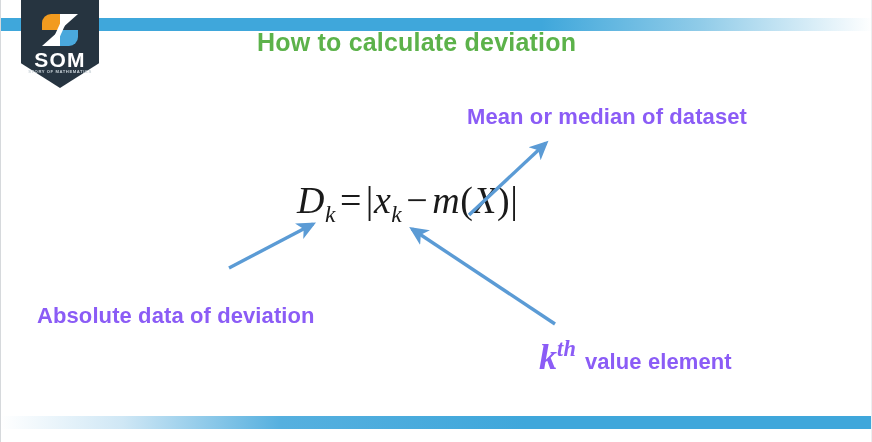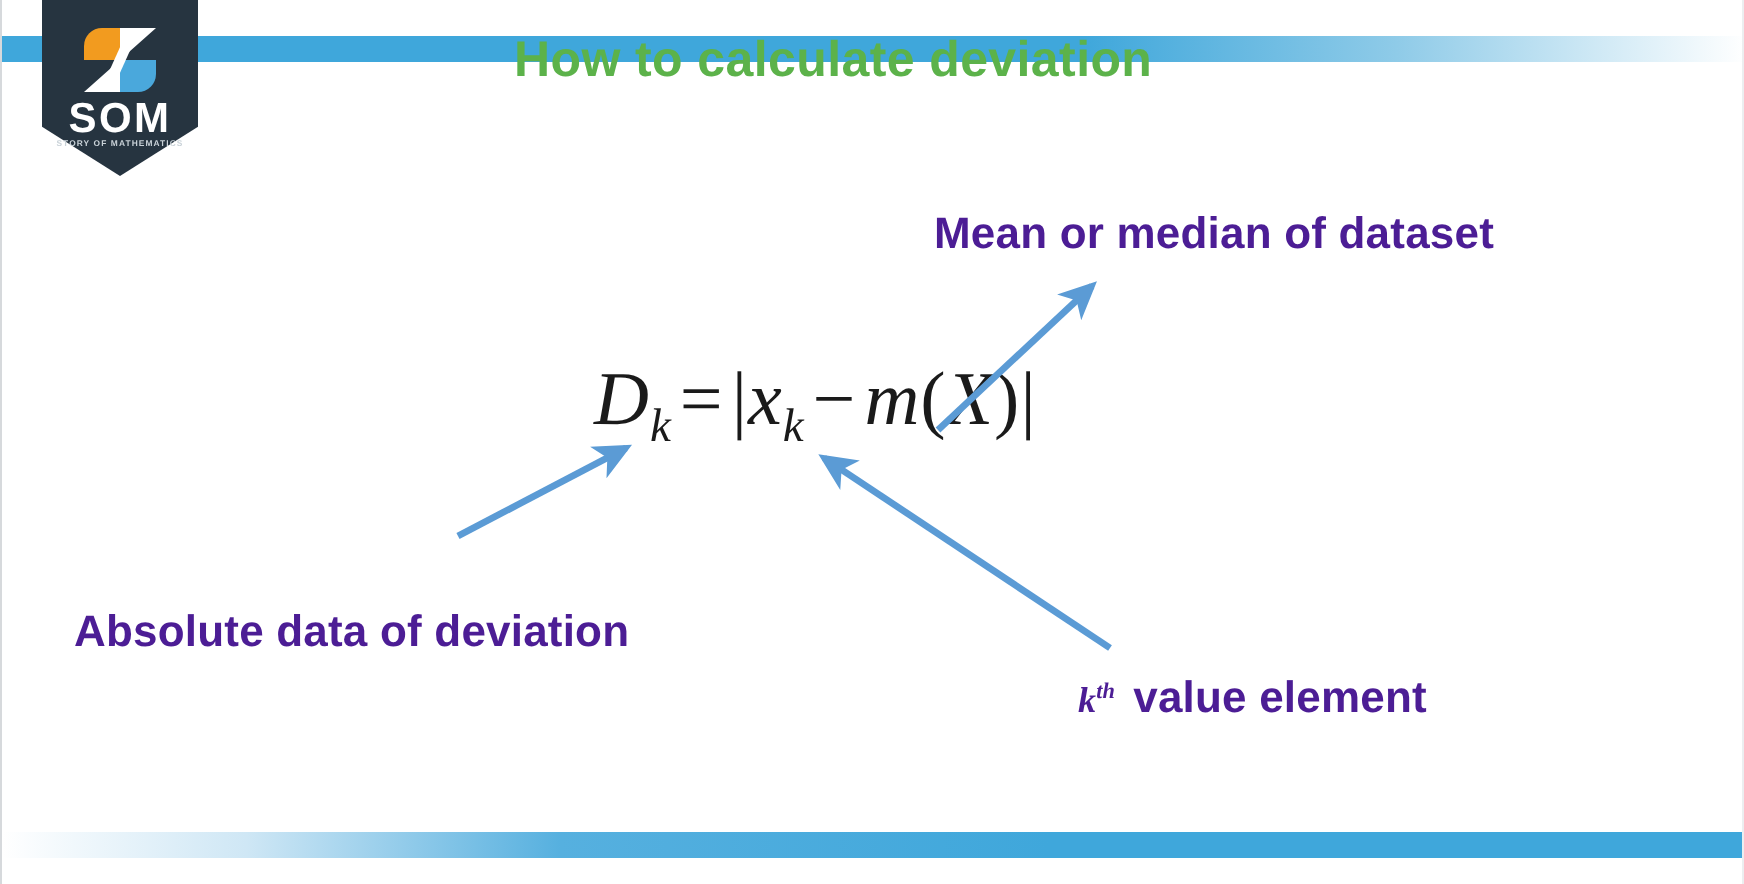--- a/index.html
+++ b/index.html
@@ -133,21 +133,21 @@
     color: #c9d2d8;
     font-size: 4.2px;
     font-weight: bold;
     letter-spacing: 0.55px;
   }
 
   
   .title {
     position: absolute;
     left: 256px;
-    top: 16px;
+    top: 28px;
     color: #5cb24a;
     font-size: 25px;
     font-weight: bold;
     letter-spacing: 0.2px;
     white-space: nowrap;
   }
 
   
   .formula {
     position: absolute;
@@ -172,33 +172,33 @@
   .formula .bar {
     font-style: normal;
   }
   .formula .paren {
     font-style: normal;
   }
 
   
   .label {
     position: absolute;
-    color: #4c1d95;
+    color: #8b5cf6;
     font-size: 22px;
     font-weight: bold;
     white-space: nowrap;
     letter-spacing: 0.1px;
   }
   .label-mean   { left: 466px; top: 104px; }
   .label-abs    { left: 36px;  top: 303px; }
   .label-kth    { left: 538px; top: 336px; }
   .label-kth .k-math {
     font-family: "Liberation Serif", serif;
     font-style: italic;
-    font-size: 18px;
+    font-size: 36px;
     font-weight: bold;
   }
   .label-kth .k-math sup {
     font-size: 0.62em;
     font-style: italic;
   }
   .label-kth .tail { padding-left: 9px; }
 
   
   .arrows {

